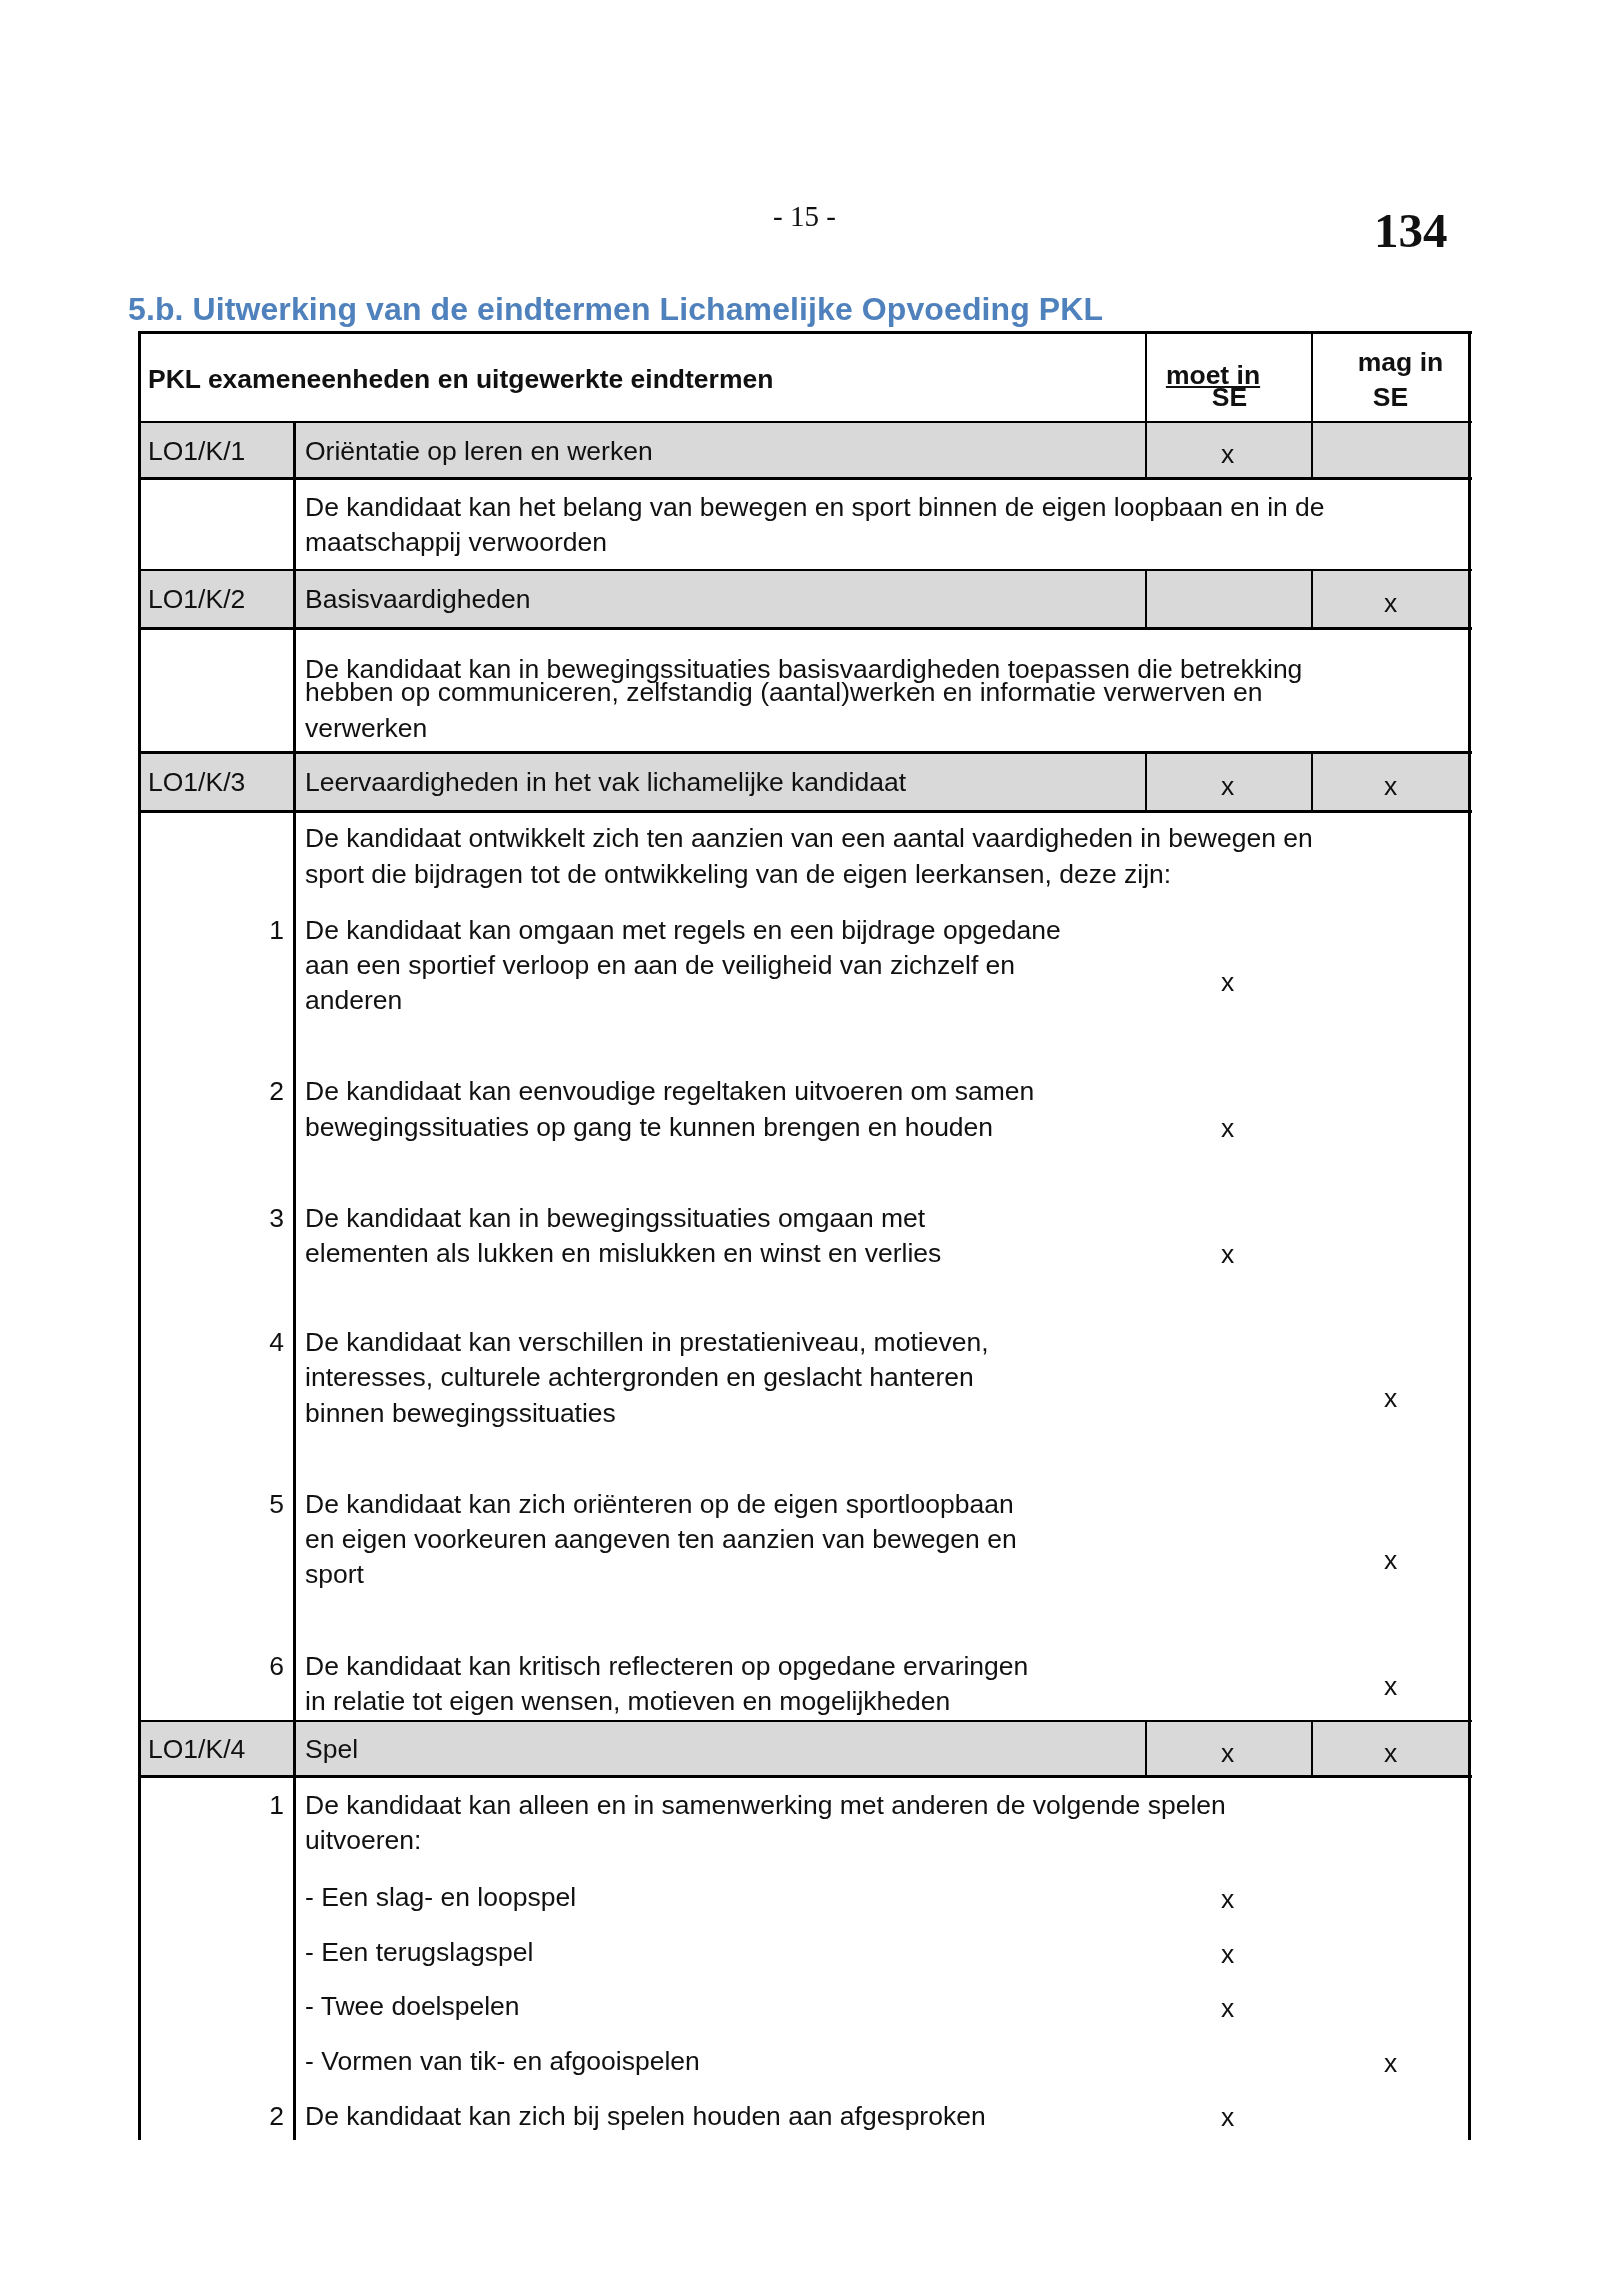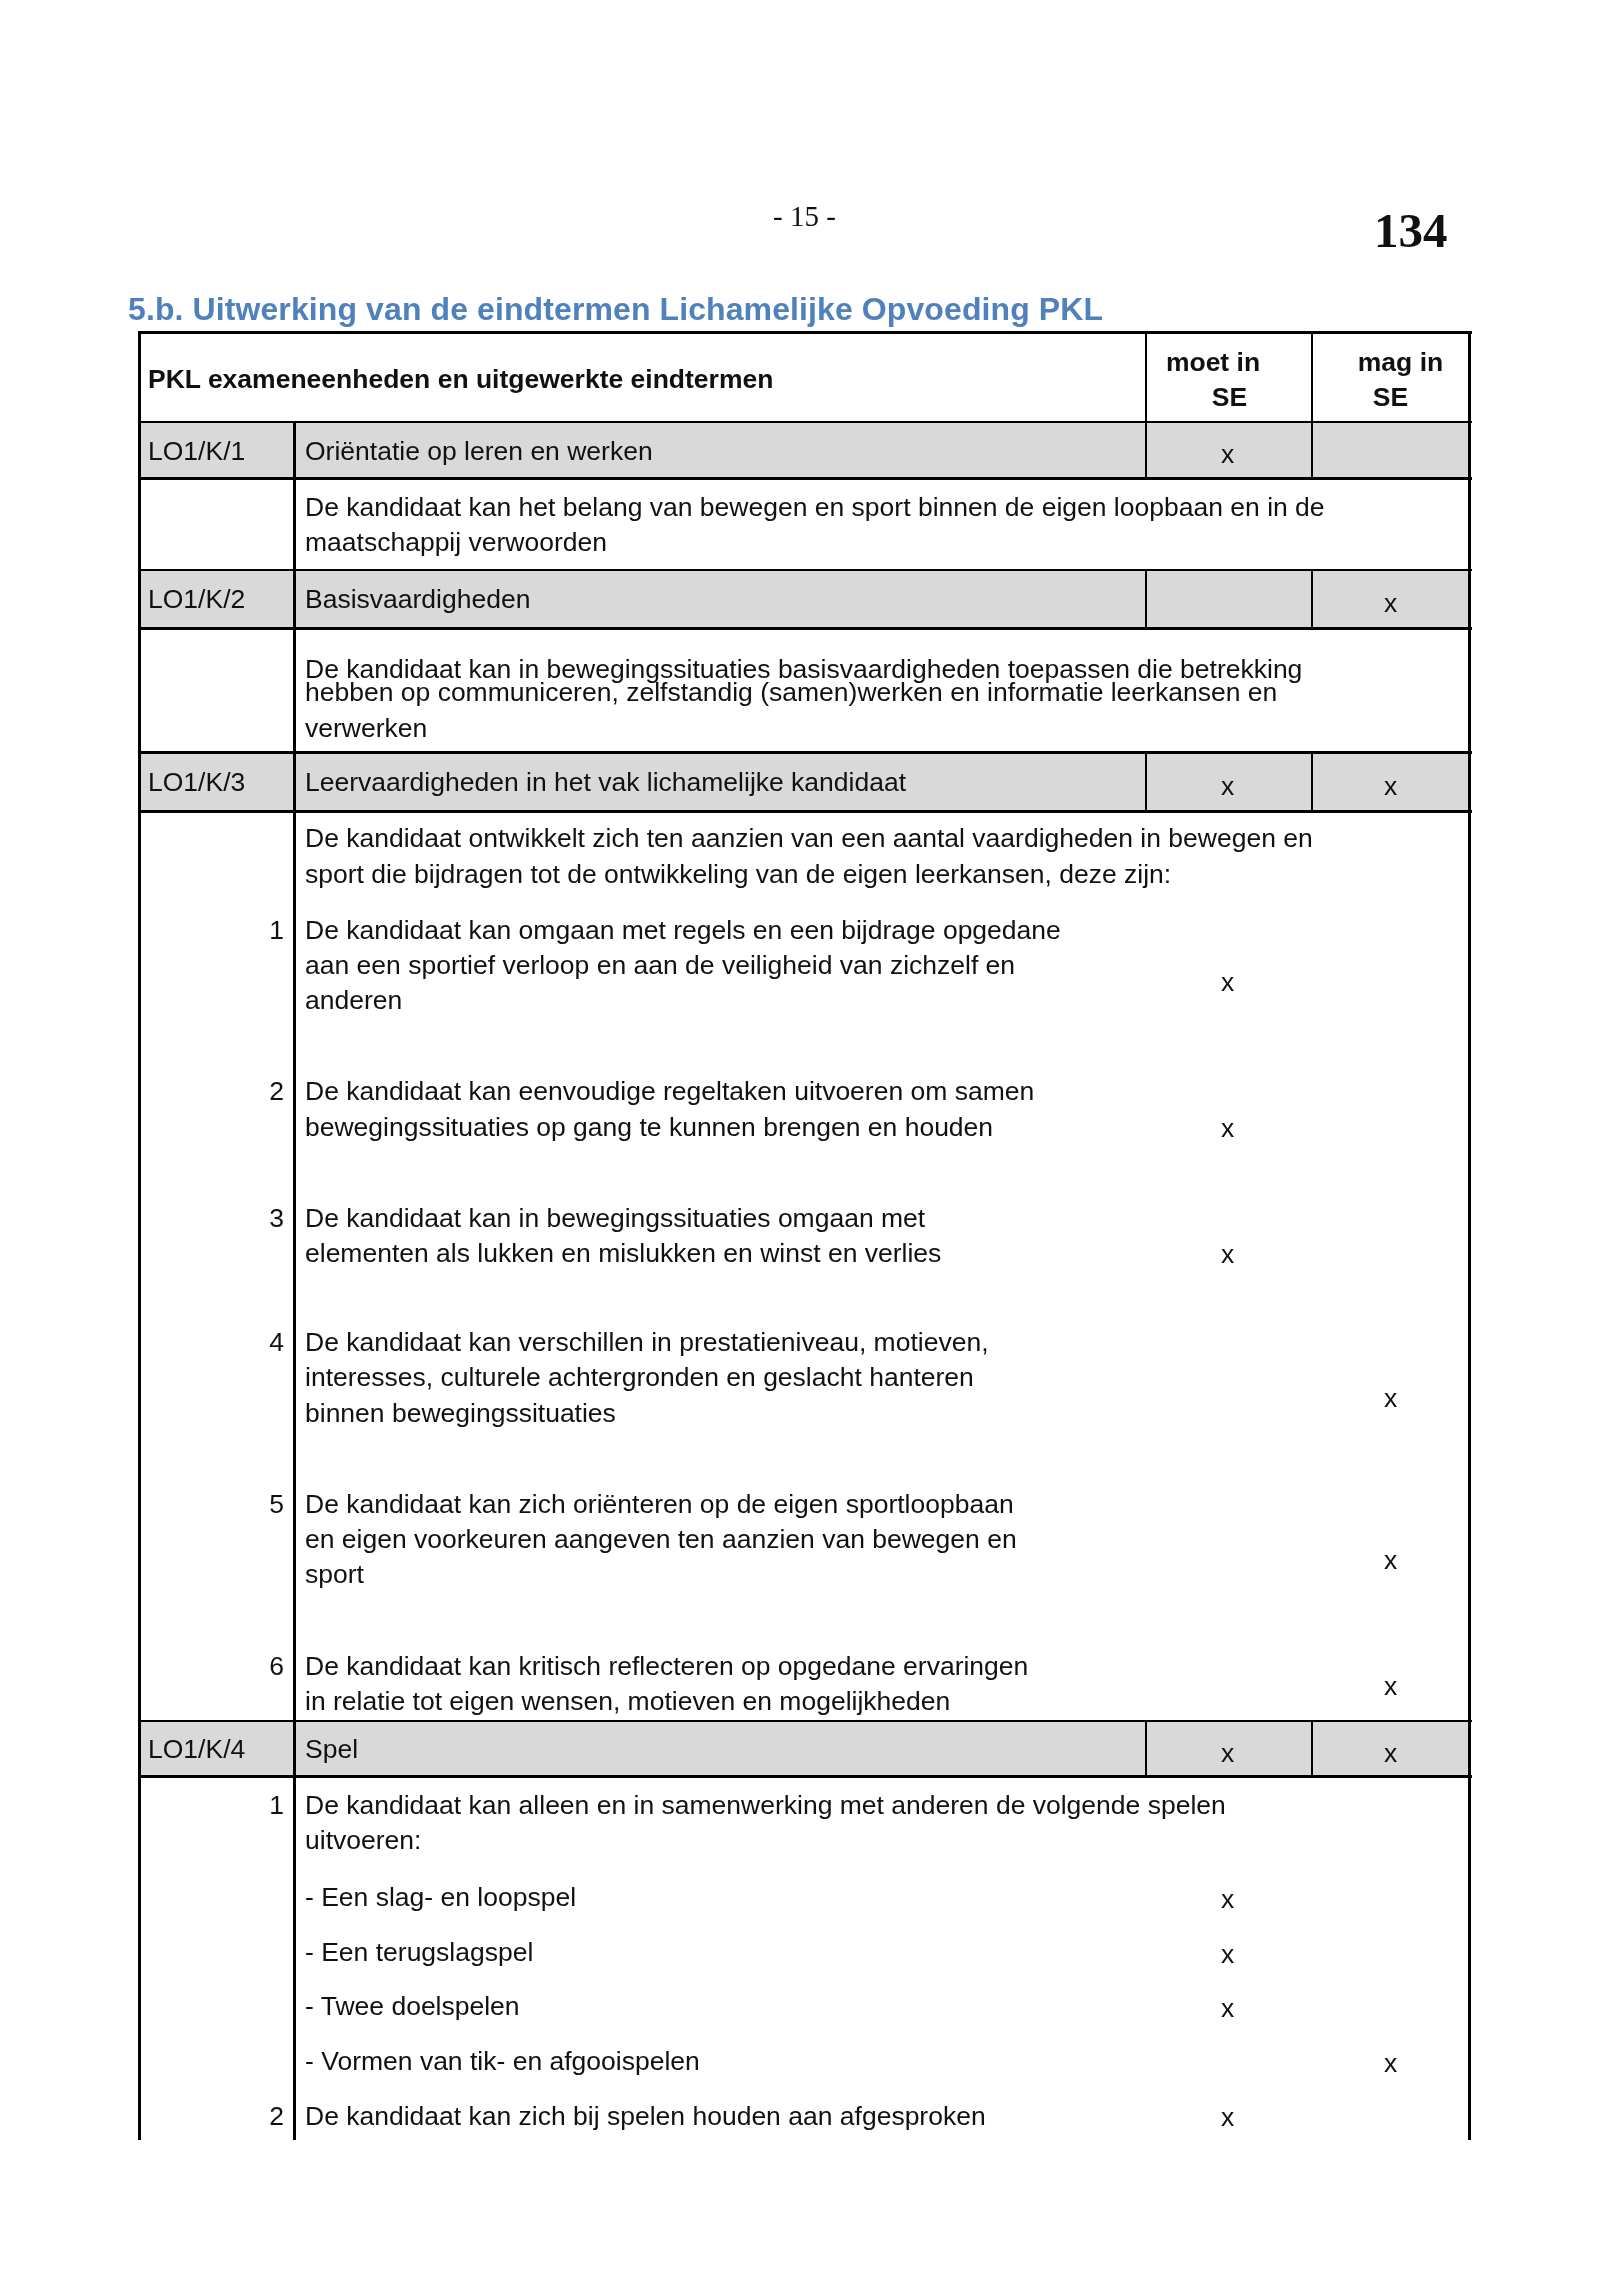--- a/index.html
+++ b/index.html
@@ -53,38 +53,38 @@
   <div class="vline thin" style="left:1145px; top:332px; height:147px;"></div>
   <div class="vline thin" style="left:1311px; top:332px; height:147px;"></div>
   <div class="vline thin" style="left:1145px; top:570px; height:58px;"></div>
   <div class="vline thin" style="left:1311px; top:570px; height:58px;"></div>
   <div class="vline thin" style="left:1145px; top:752px; height:59px;"></div>
   <div class="vline thin" style="left:1311px; top:752px; height:59px;"></div>
   <div class="vline thin" style="left:1145px; top:1721px; height:55px;"></div>
   <div class="vline thin" style="left:1311px; top:1721px; height:55px;"></div>
 
   <div class="t b" style="left:148px; top:362px;">PKL exameneenheden en uitgewerkte eindtermen</div>
-  <div class="t b c" style="left:1147px; top:345px; width:132px;">moet in</div>
+  <div class="t b c" style="left:1147px; top:358px; width:132px;text-decoration:underline;">moet in</div>
   <div class="t b c" style="left:1147px; top:380px; width:165px;">SE</div>
   <div class="t b c" style="left:1313px; top:345px; width:175px;">mag in</div>
   <div class="t b c" style="left:1313px; top:380px; width:155px;">SE</div>
 
   <div class="t" style="left:148px; top:434px;">LO1/K/1</div>
   <div class="t" style="left:305px; top:434px;">Oriëntatie op leren en werken</div>
   <div class="x" style="left:1213px; top:437px;">x</div>
   <div class="x" style="left:1376px; top:437px;"></div>
   <div class="t" style="left:305px; top:490px;">De kandidaat kan het belang van bewegen en sport binnen de eigen loopbaan en in de</div>
   <div class="t" style="left:305px; top:525px;">maatschappij verwoorden</div>
 
   <div class="t" style="left:148px; top:582px;">LO1/K/2</div>
   <div class="t" style="left:305px; top:582px;">Basisvaardigheden</div>
   <div class="x" style="left:1213px; top:586px;"></div>
   <div class="x" style="left:1376px; top:586px;">x</div>
   <div class="t" style="left:305px; top:652px;">De kandidaat kan in bewegingssituaties basisvaardigheden toepassen die betrekking</div>
-  <div class="t" style="left:305px; top:675px;">hebben op communiceren, zelfstandig (samen)werken en informatie leerkansen en</div>
+  <div class="t" style="left:305px; top:675px;">hebben op communiceren, zelfstandig (aantal)werken en informatie verwerven en</div>
   <div class="t" style="left:305px; top:711px;">verwerken</div>
 
   <div class="t" style="left:148px; top:765px;">LO1/K/3</div>
   <div class="t" style="left:305px; top:765px;">Leervaardigheden in het vak lichamelijke kandidaat</div>
   <div class="x" style="left:1213px; top:769px;">x</div>
   <div class="x" style="left:1376px; top:769px;">x</div>
   <div class="t" style="left:305px; top:821px;">De kandidaat ontwikkelt zich ten aanzien van een aantal vaardigheden in bewegen en</div>
   <div class="t" style="left:305px; top:857px;">sport die bijdragen tot de ontwikkeling van de eigen leerkansen, deze zijn:</div>
 
   <div class="t num" style="left:245px; top:913px;">1</div>

